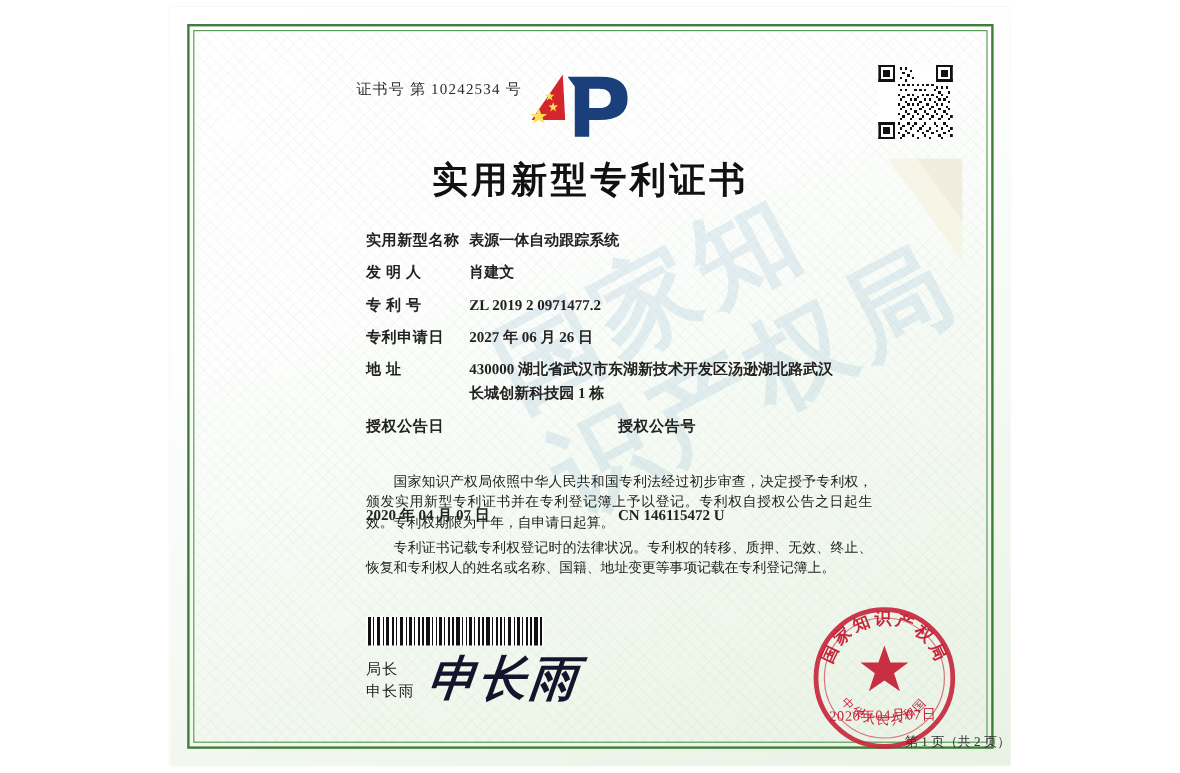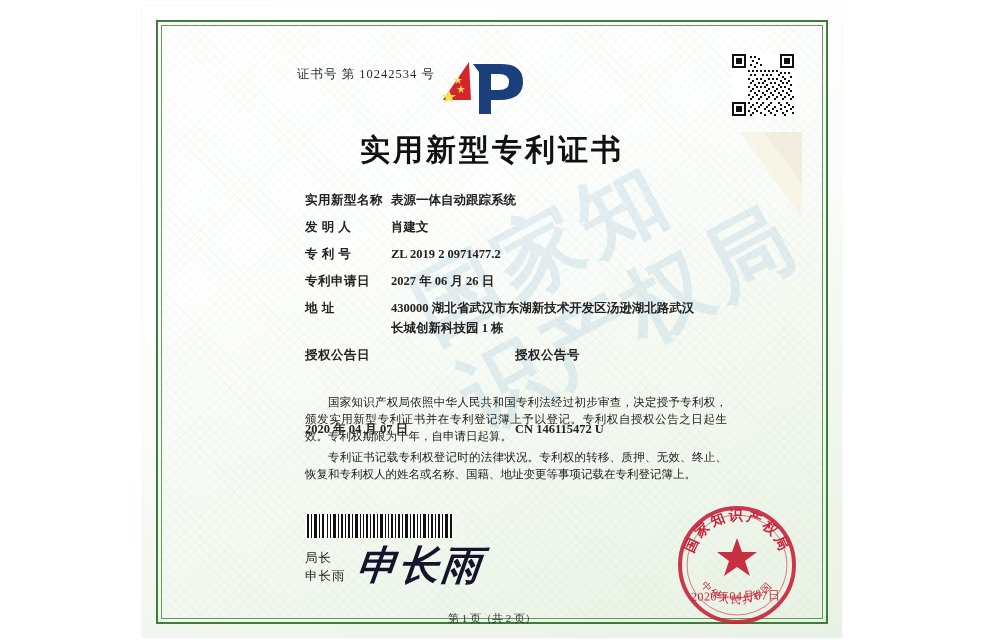--- a/index.html
+++ b/index.html
@@ -202,21 +202,21 @@
     font-size: 12px;
     color: #c7243a;
     letter-spacing: 0.5px;
     transform: rotate(-1deg);
   }
   .footer {
     position: absolute;
     left: 0;
     right: 0;
     bottom: 12px;
-    text-align: center;
+    text-align: right;
     font-size: 11px;
     color: #333;
   }
   .corner-sun {
     position: absolute;
     right: 40px;
     top: 126px;
     width: 72px;
     height: 86px;
     pointer-events: none;

